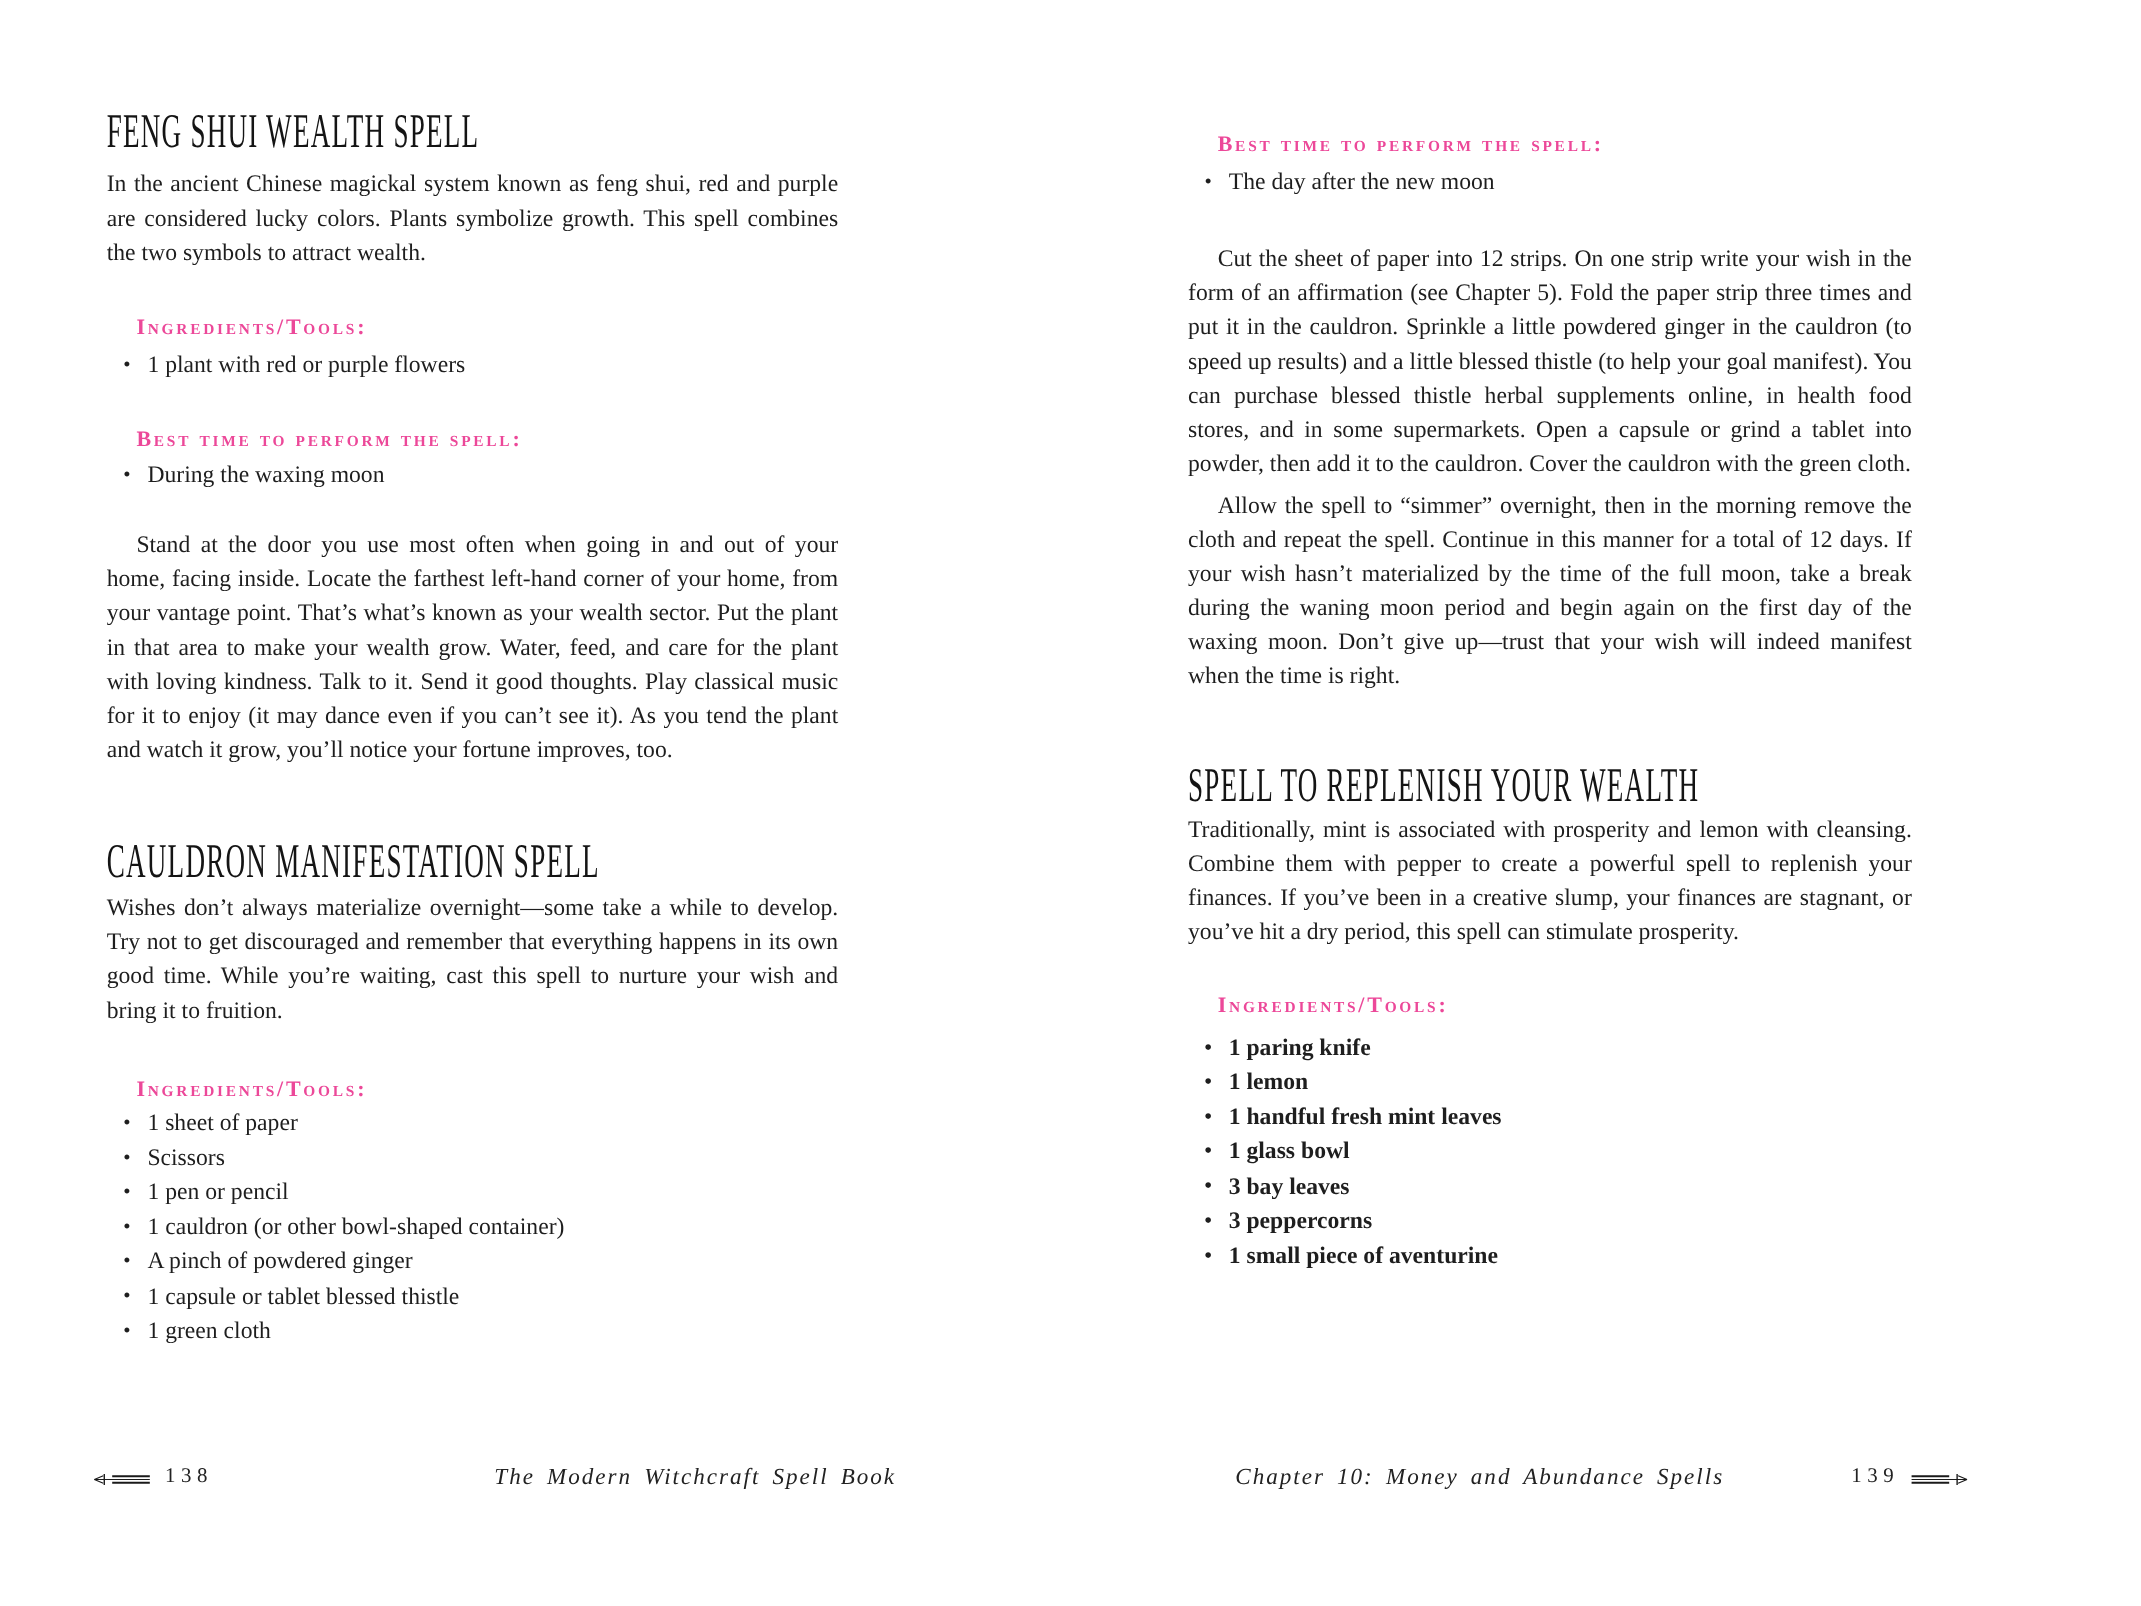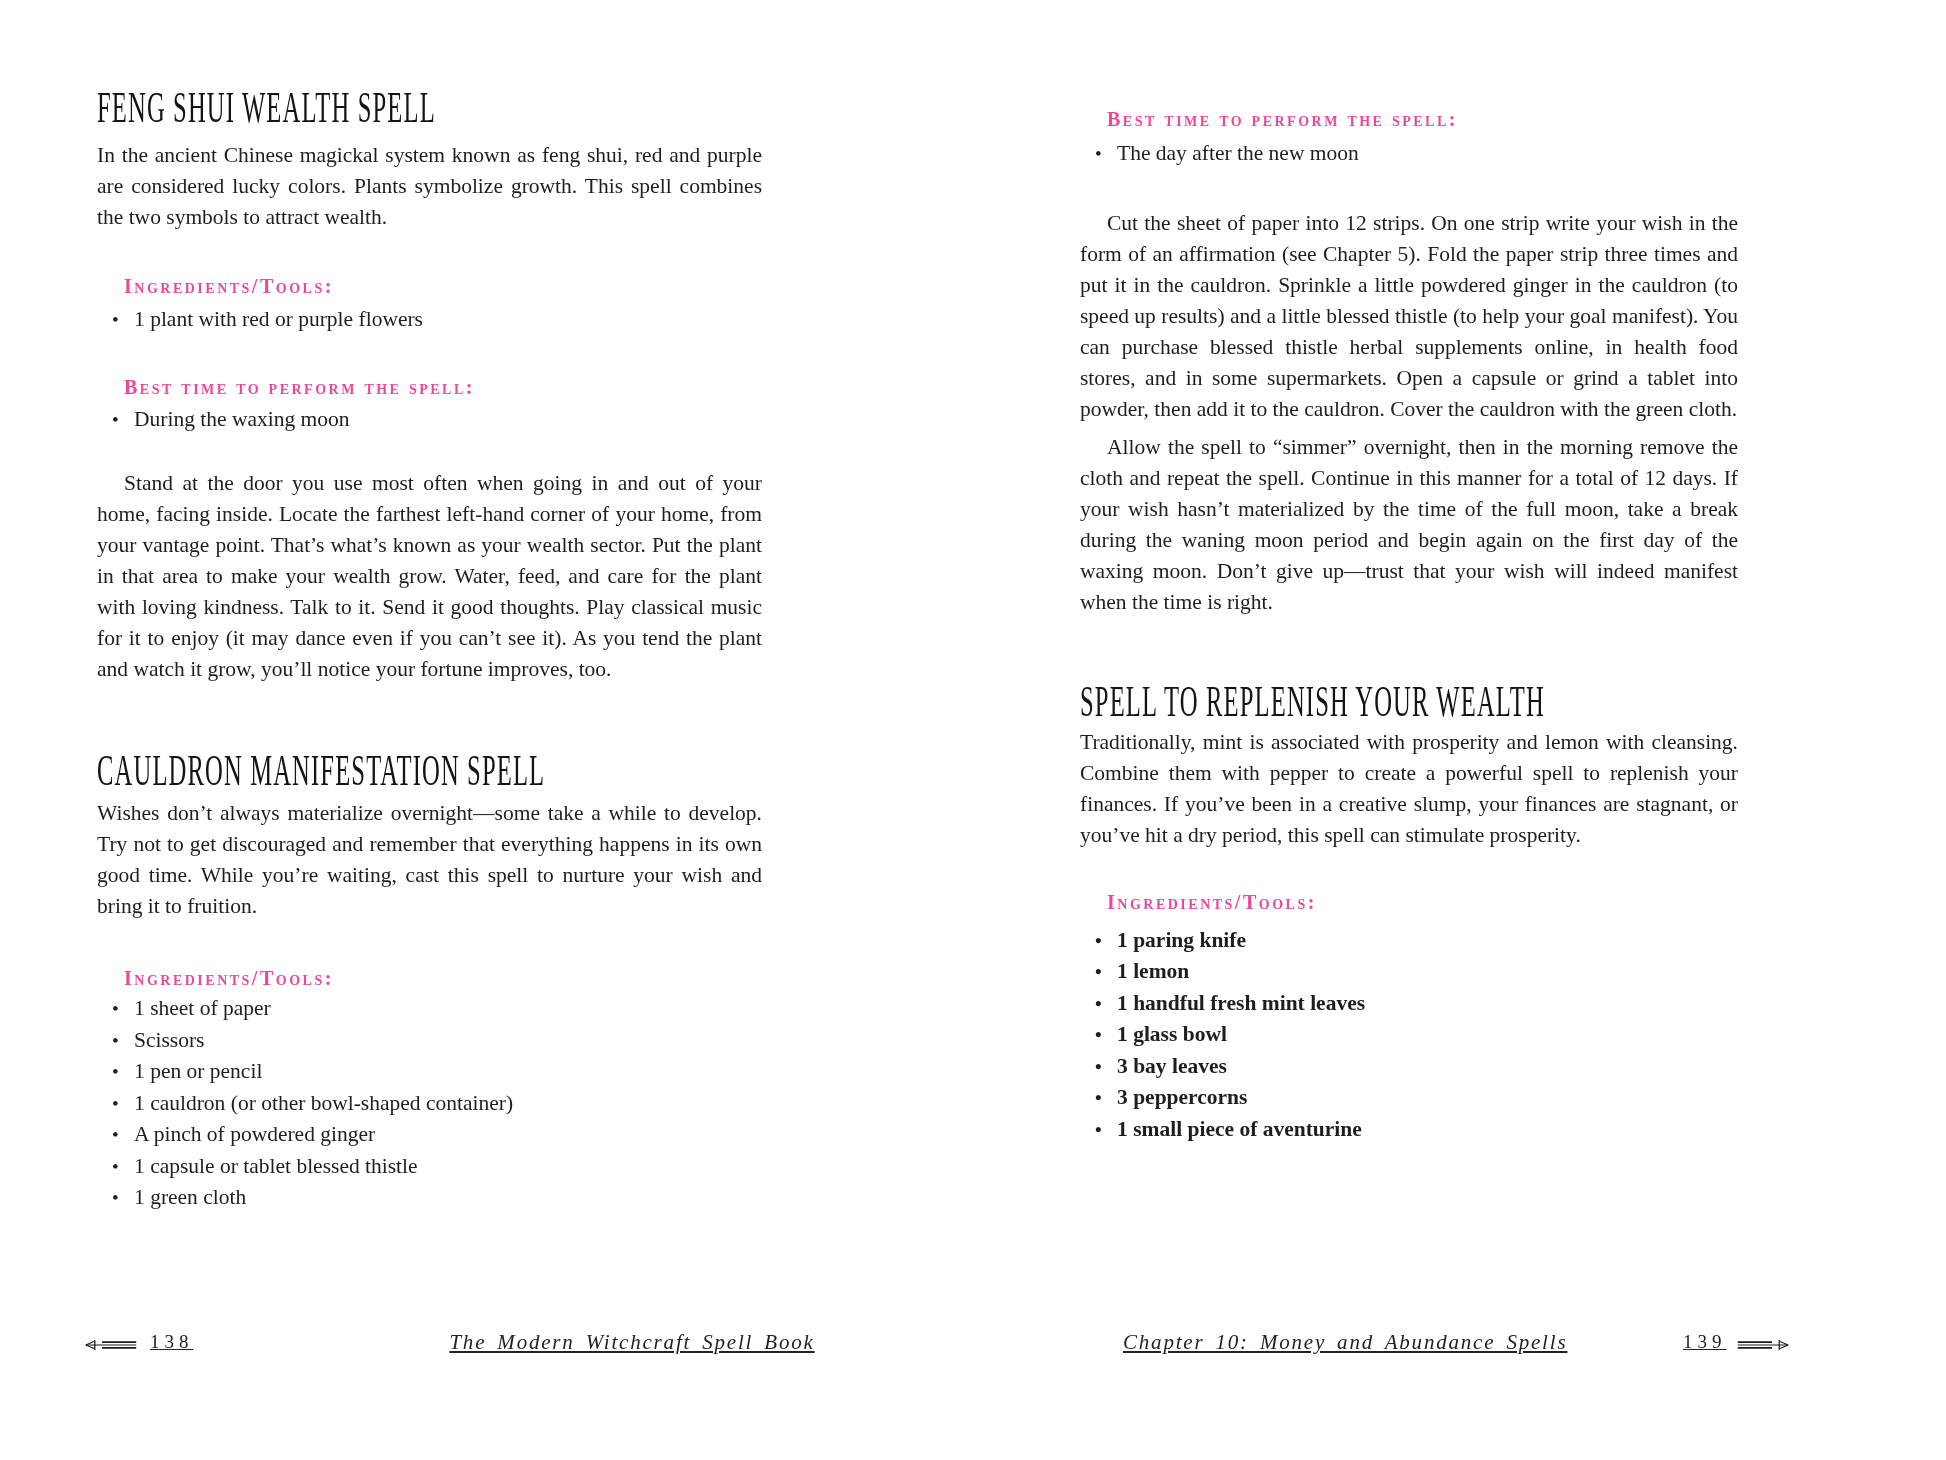--- a/index.html
+++ b/index.html
@@ -4,21 +4,21 @@
 <style>
   html, body { margin: 0; padding: 0; }
   body {
     width: 1946px; height: 1460px;
     background: #ffffff;
     position: relative;
     font-family: "Liberation Serif", "DejaVu Serif", serif;
     color: #1c1c1c;
     overflow: hidden;
   }
-  .col { position: absolute; top: 0; }
+  .col { position: absolute; top: 12px; }
   .col-left  { left: 97px;  width: 665px; }
   .col-right { left: 1080px; width: 658px; }
 
   .spell-title {
     margin: 0;
     font-size: 44px;
     line-height: 44px;
     font-weight: 400;
     color: #141414;
     white-space: nowrap;
@@ -57,21 +57,21 @@
     color: #1e1e1e;
   }
   ul.bullets li { position: relative; }
   ul.bullets li::before {
     content: "\2022";
     position: absolute;
     left: -22px;
     font-size: 19px;
   }
 
-  .footer-item { position: absolute; white-space: nowrap; text-decoration: underline; }
+  .footer-item { position: absolute; white-space: nowrap; }
   .runner {
     font-style: italic;
     font-size: 21px;
     letter-spacing: 1.8px;
     word-spacing: 4px;
     color: #222;
   }
   .page-num {
     font-size: 19px;
     letter-spacing: 5px;

